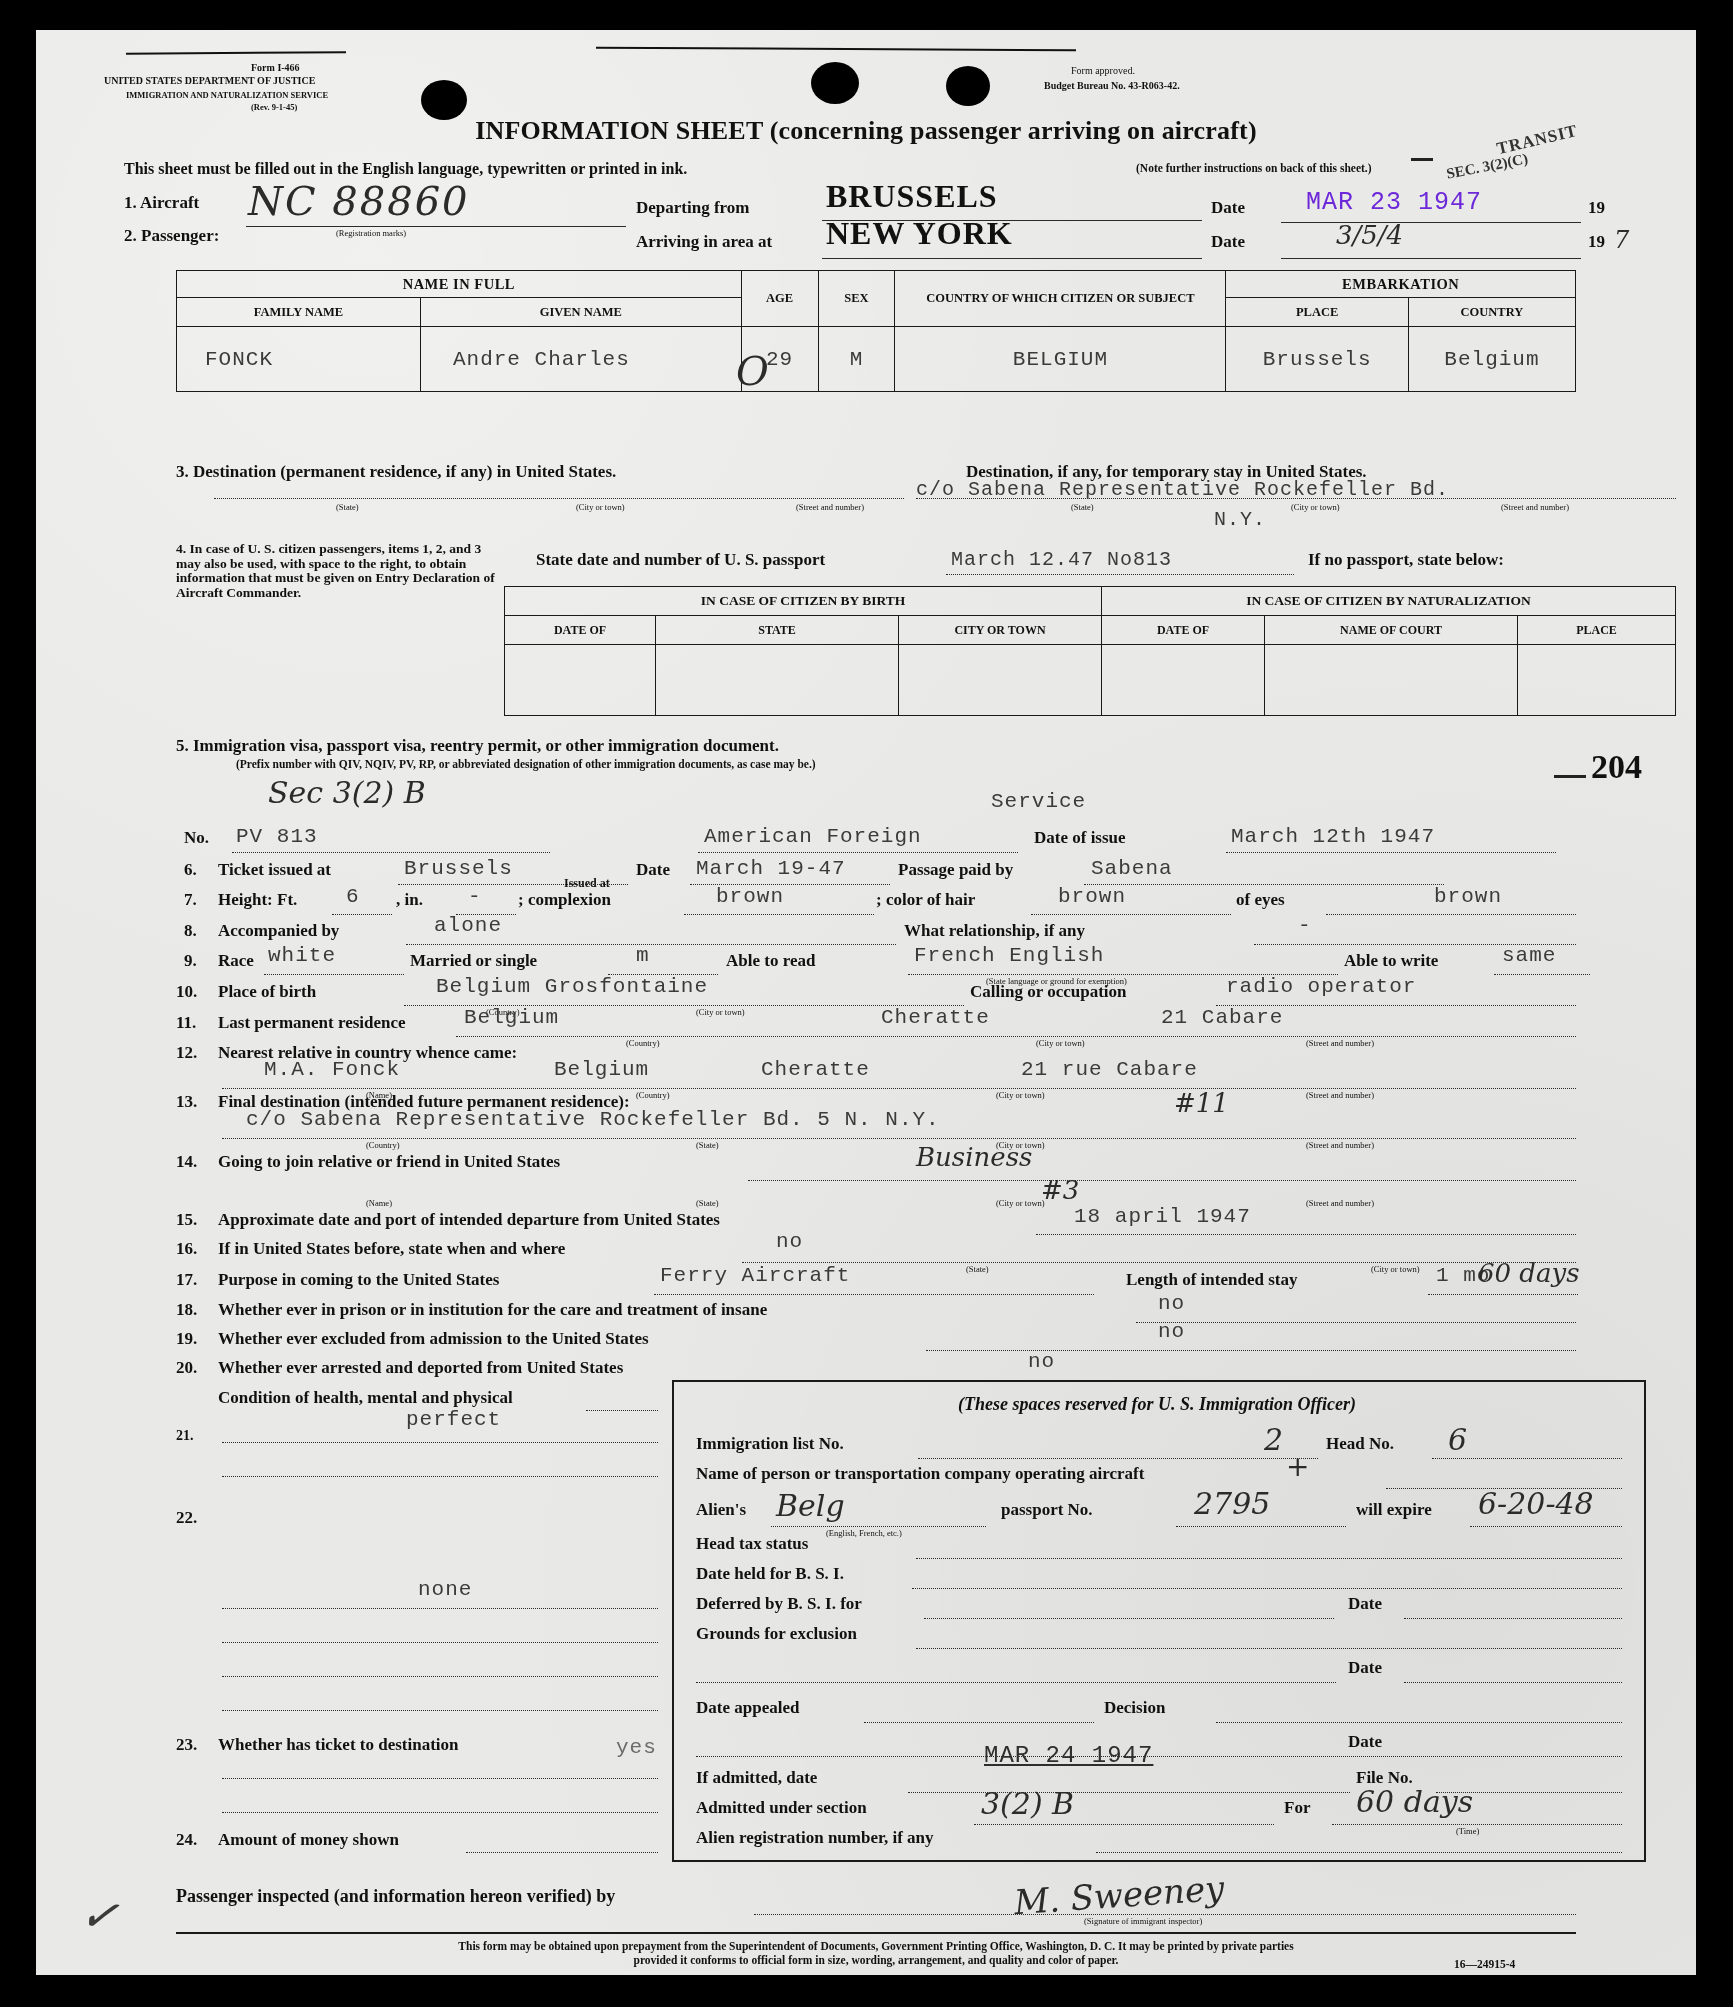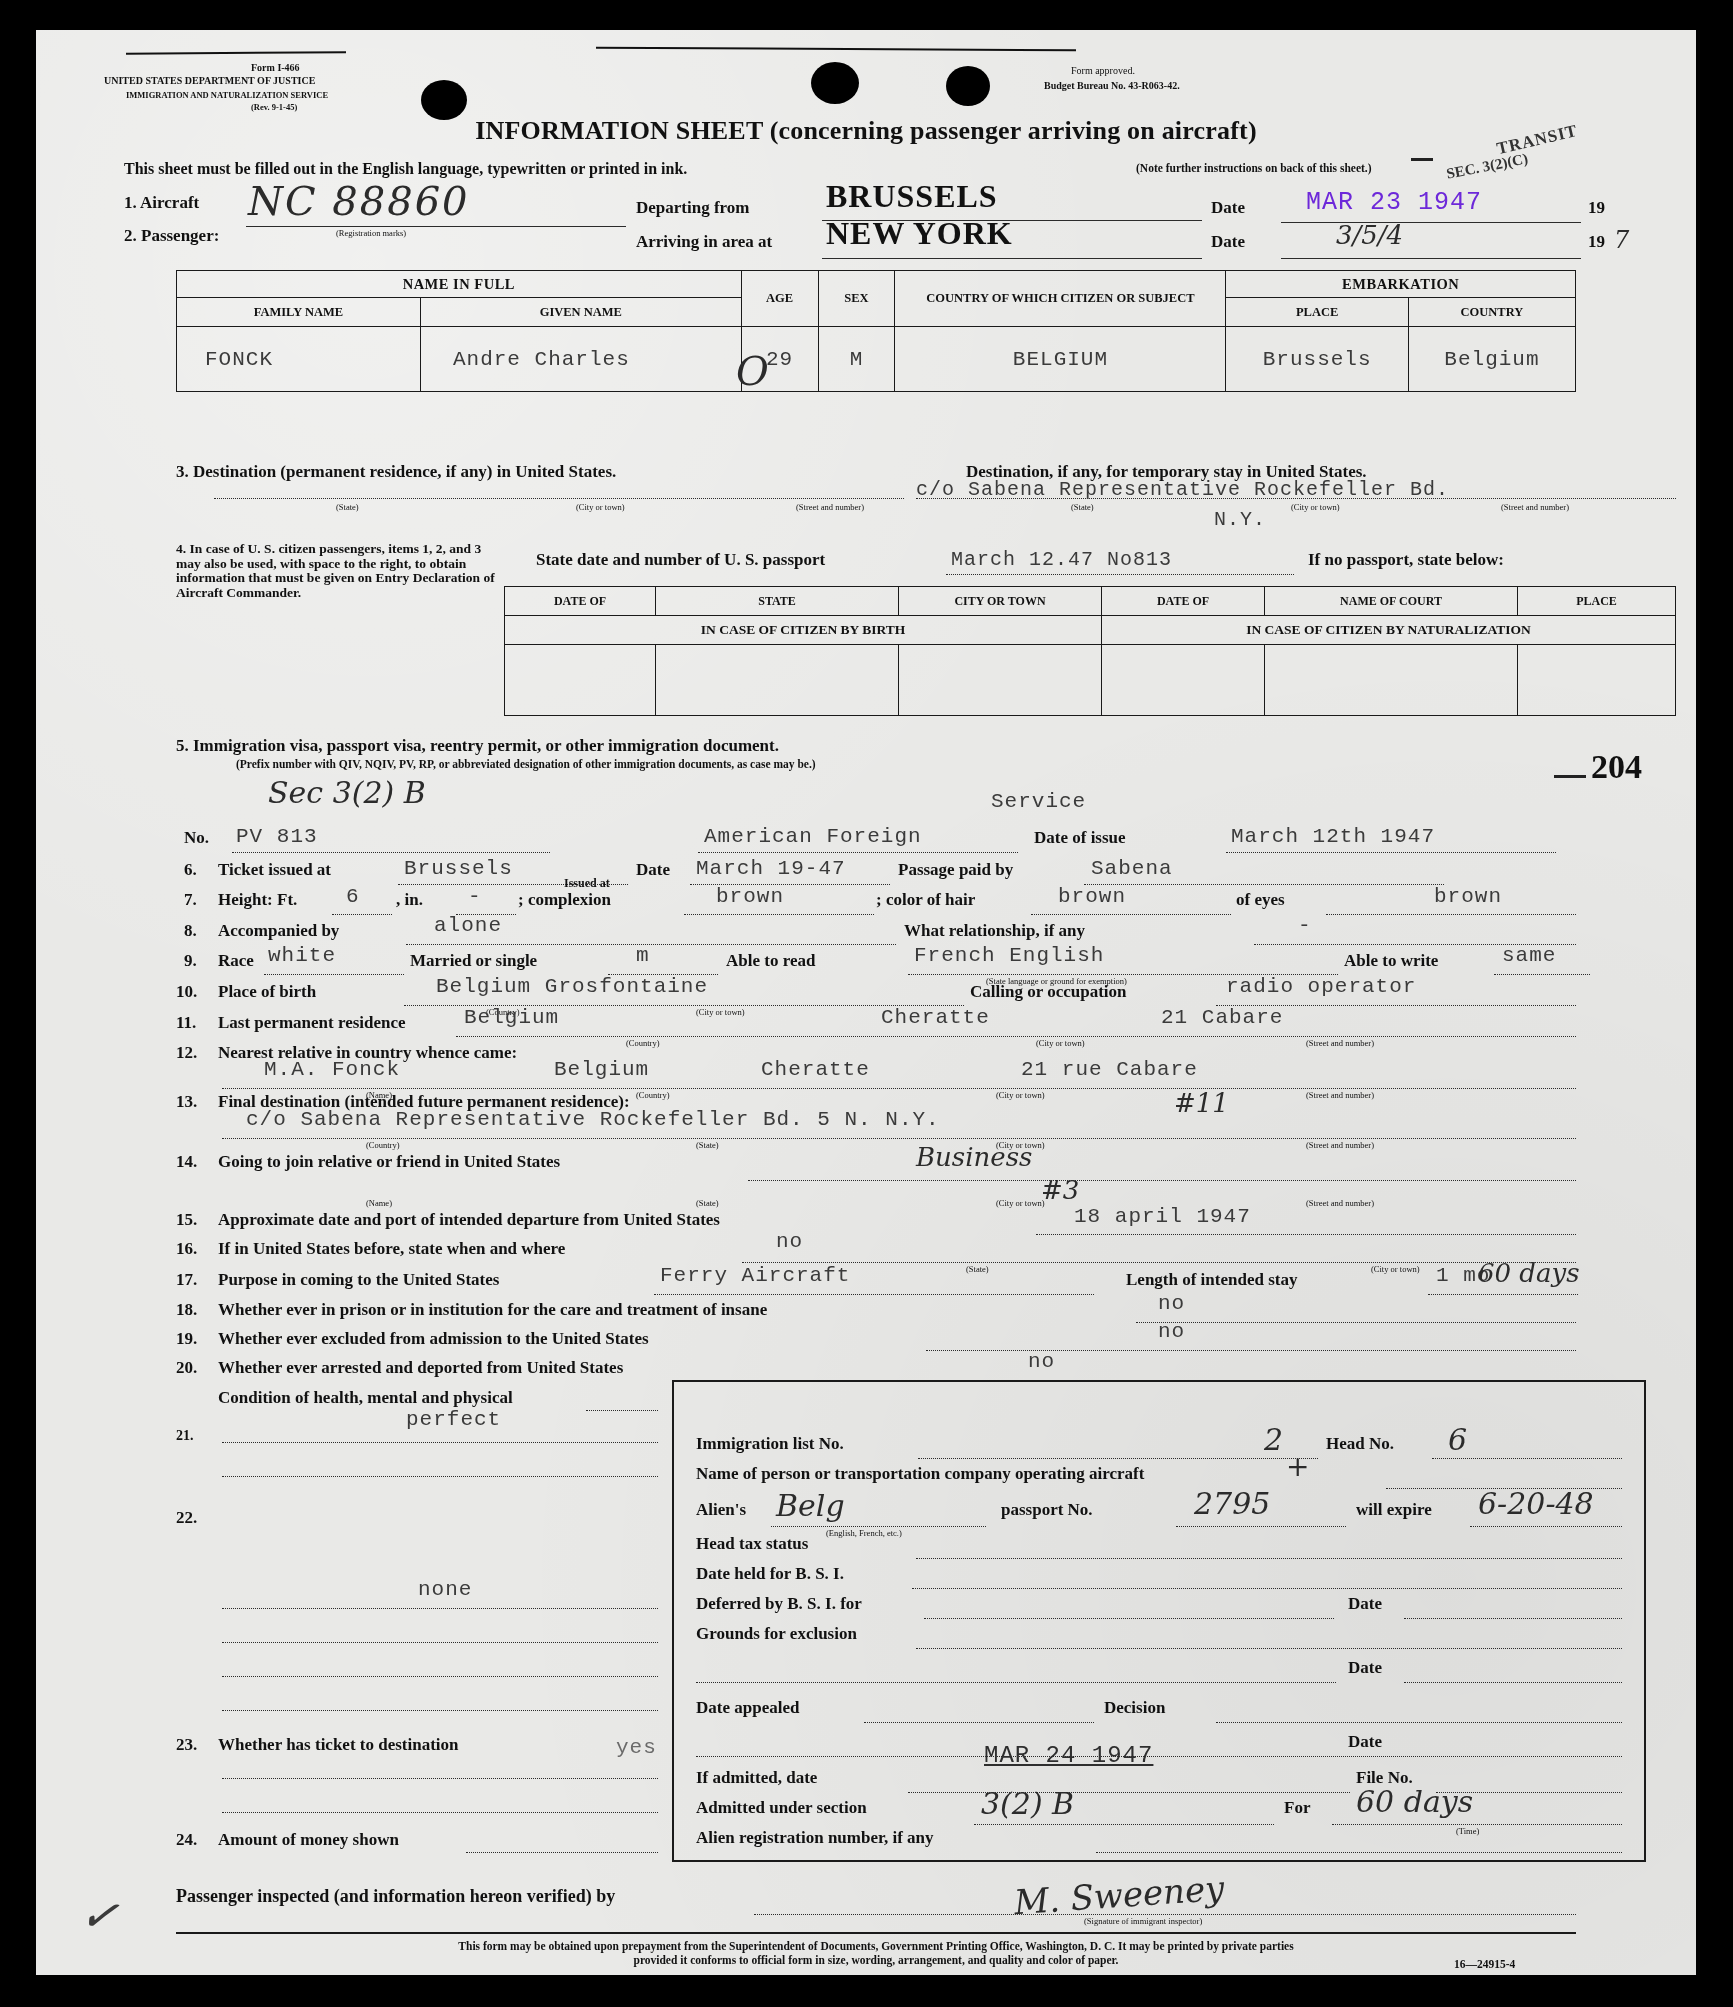--- a/index.html
+++ b/index.html
@@ -126,30 +126,30 @@
     <div class="abs" style="left:140px;top:512px;width:320px;font-size:13.5px;line-height:14.5px;font-weight:bold;"><span>4. In case of U. S. citizen passengers, items 1, 2, and 3 may also be used, with space to the right, to obtain information that must be given on Entry Declaration of Aircraft Commander.</span></div>
     <div class="abs b" style="left:500px;top:520px;font-size:17px;">State date and number of U. S. passport</div>
     <div class="abs typed" style="left:915px;top:518px;font-size:20px;">March 12.47 No813</div>
     <div class="abs dotline" style="left:910px;top:544px;width:348px;"></div>
     <div class="abs b" style="left:1272px;top:520px;font-size:17px;">If no passport, state below:</div>
 
     <div class="abs" style="left:468px;top:556px;">
       <table class="tb" style="width:1172px;">
         <tbody>
             <tr>
+          <th colspan="3" class="b" style="height:26px;font-size:13.5px;">IN CASE OF CITIZEN BY BIRTH</th>
+          <th colspan="3" class="b" style="font-size:13.5px;">IN CASE OF CITIZEN BY NATURALIZATION</th>
+        </tr>
+        <tr>
           <th style="width:148px;height:26px;font-size:12px;" class="b">DATE OF</th>
           <th style="width:240px;font-size:12px;" class="b">STATE</th>
           <th style="width:200px;font-size:12px;" class="b">CITY OR TOWN</th>
           <th style="width:160px;font-size:12px;" class="b">DATE OF</th>
           <th style="width:250px;font-size:12px;" class="b">NAME OF COURT</th>
           <th style="font-size:12px;" class="b">PLACE</th>
-        </tr>
-        <tr>
-          <th colspan="3" class="b" style="height:26px;font-size:13.5px;">IN CASE OF CITIZEN BY BIRTH</th>
-          <th colspan="3" class="b" style="font-size:13.5px;">IN CASE OF CITIZEN BY NATURALIZATION</th>
         </tr>
         <tr>
           <td style="height:68px;"></td>
           <td></td>
           <td></td>
           <td></td>
           <td></td>
           <td></td>
         </tr>
       </tbody>
@@ -331,20 +331,21 @@
     <div class="abs b" style="left:182px;top:1705px;font-size:17px;">Whether has ticket to destination</div>
     <div class="abs typed" style="left:580px;top:1706px;font-size:21px;color:#6a6a6a;">yes</div>
     <div class="abs dotline" style="left:186px;top:1748px;width:436px;"></div>
     <div class="abs dotline" style="left:186px;top:1782px;width:436px;"></div>
 
     <div class="abs b" style="left:140px;top:1800px;font-size:17px;">24.</div>
     <div class="abs b" style="left:182px;top:1800px;font-size:17px;">Amount of money shown</div>
     <div class="abs dotline" style="left:430px;top:1822px;width:192px;"></div>
 
     <div class="frame" style="left:636px;top:1350px;width:970px;height:478px;"></div>
+    <div class="abs b" style="left:636px;top:1364px;width:970px;text-align:center;font-size:18px;font-style:italic;">(These spaces reserved for U. S. Immigration Officer)</div>
 
     <div class="abs b" style="left:660px;top:1404px;font-size:17px;">Immigration list No.</div>
     <div class="abs hand" style="left:1228px;top:1392px;font-size:30px;">2</div>
     <div class="abs dotline" style="left:882px;top:1428px;width:400px;"></div>
     <div class="abs b" style="left:1290px;top:1404px;font-size:17px;">Head No.</div>
     <div class="abs hand" style="left:1412px;top:1392px;font-size:30px;">6</div>
     <div class="abs dotline" style="left:1396px;top:1428px;width:190px;"></div>
 
     <div class="abs b" style="left:660px;top:1434px;font-size:17px;">Name of person or transportation company operating aircraft</div>
     <div class="abs dotline" style="left:1350px;top:1458px;width:236px;"></div>

